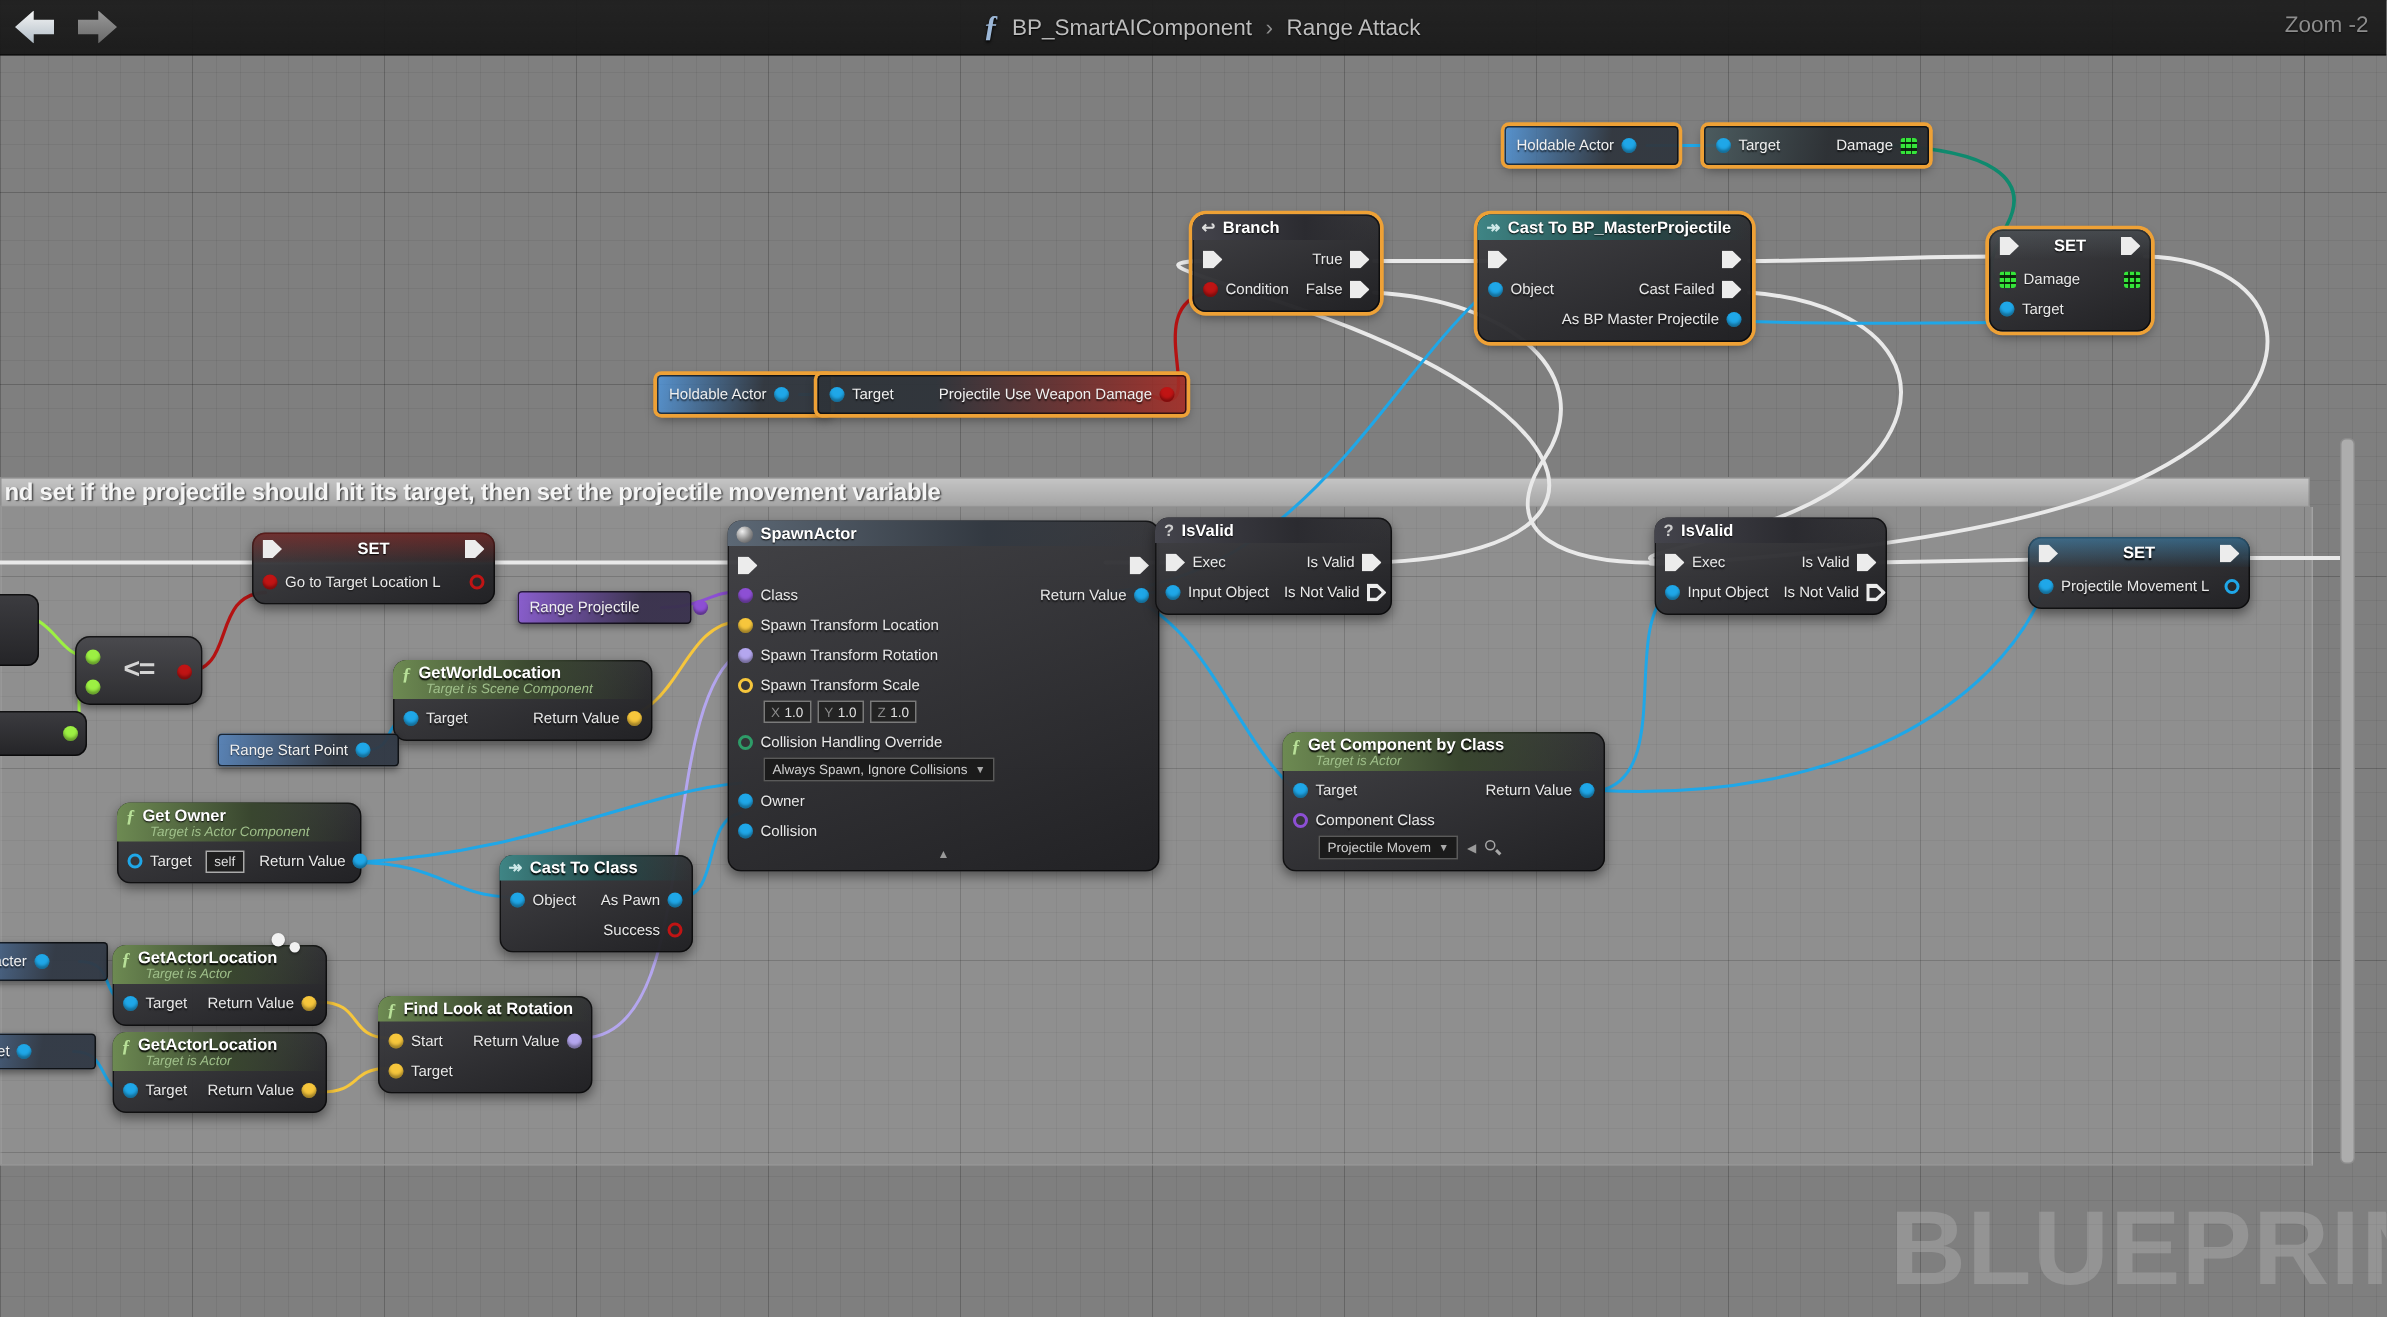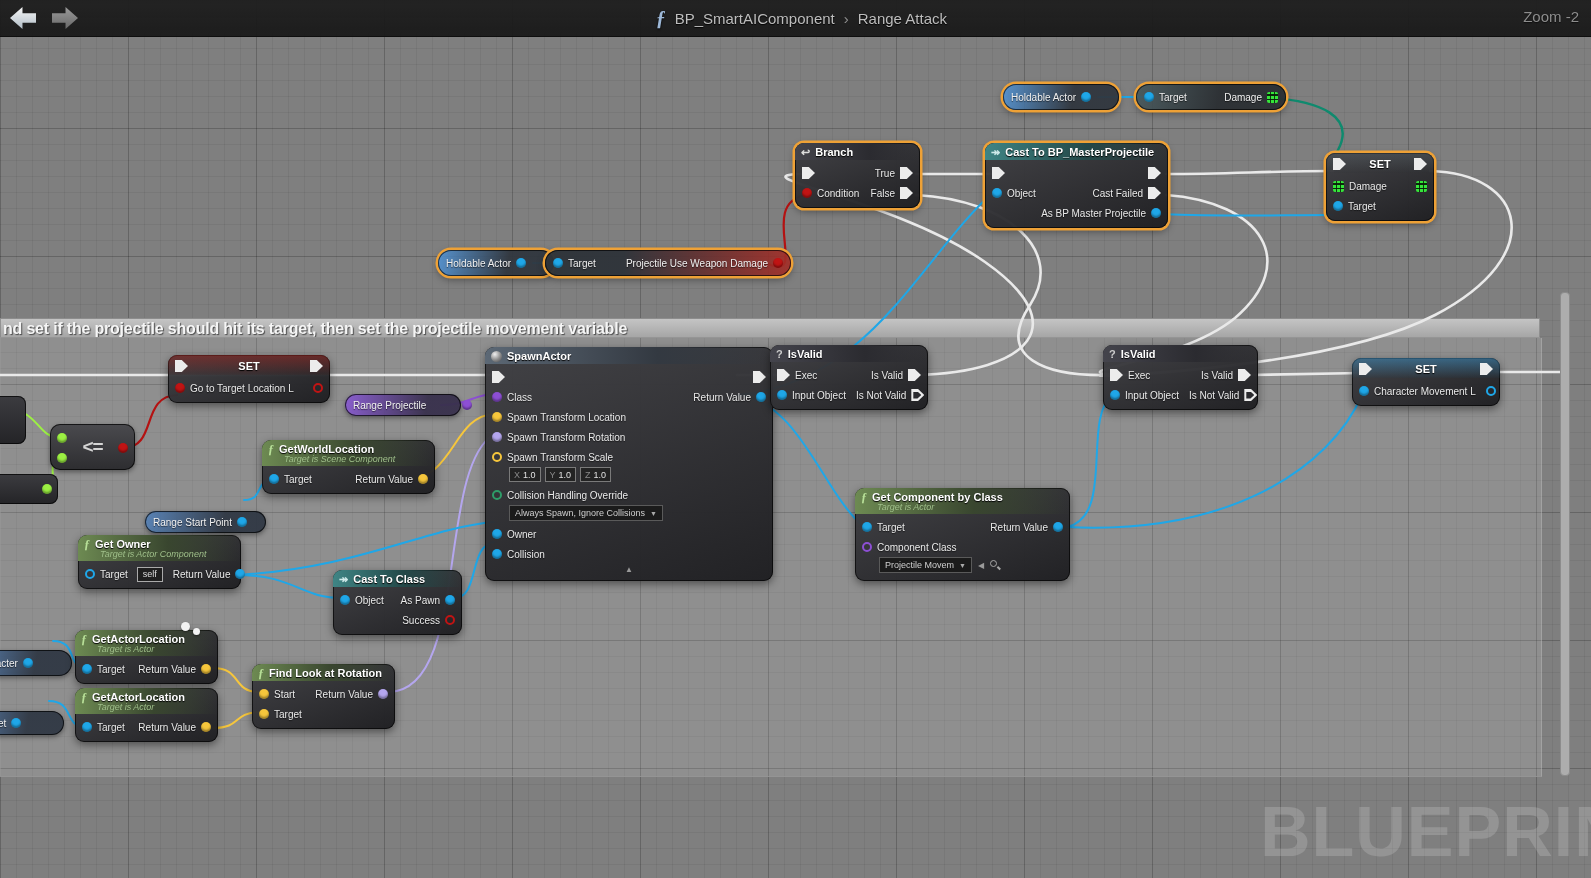--- a/index.html
+++ b/index.html
@@ -96,25 +96,25 @@
   .icon-mag::before{content:"";position:absolute;left:0;top:0;width:5px;height:5px;
     border:1.6px solid #a8a8a8;border-radius:50%;}
   .icon-mag::after{content:"";position:absolute;left:6.5px;top:6.5px;width:3.5px;height:1.7px;
     background:#a8a8a8;transform:rotate(45deg);}
   .collapse{text-align:center;color:#9a9a9a;font-size:8px;line-height:11px;height:12px;}
   .set-head{display:flex;align-items:flex-start;gap:6px;padding:5px 7px 3px;border-radius:9px 9px 0 0;}
   .set-title{flex:1;text-align:center;font-weight:bold;font-size:11px;color:#fff;text-shadow:0 1px 1px #000;}
   .set-red{background:linear-gradient(180deg, rgba(150,35,30,.55), rgba(70,25,22,.12));}
   .set-blue{background:linear-gradient(180deg, rgba(60,150,205,.5), rgba(30,60,80,.12));}
   .set-dark{background:linear-gradient(180deg, rgba(90,100,105,.4), rgba(40,44,46,.1));}
-  .pill{position:absolute;z-index:10;border-radius:13px;display:flex;align-items:center;gap:5px;
+  .pill{position:absolute;z-index:10;border-radius:3px;display:flex;align-items:center;gap:5px;
     padding:0 8px;font-size:10px;color:#f0f0f0;text-shadow:0 1px 1px rgba(0,0,0,.6);white-space:nowrap;
     box-shadow:inset 0 0 0 1px rgba(0,0,0,.7), 0 2px 5px rgba(0,0,0,.4);}
   .pill-blue{background:linear-gradient(100deg, rgba(80,150,220,.85), rgba(48,54,62,.95) 60%);}
-  .pill-blue2{background:linear-gradient(100deg, rgba(72,128,196,.75), rgba(48,56,68,.95) 65%);margin-top:22px;}
+  .pill-blue2{background:linear-gradient(100deg, rgba(72,128,196,.75), rgba(48,56,68,.95) 65%);}
   .pill-dark{background:linear-gradient(100deg, rgba(70,88,92,.9), rgba(42,46,50,.95) 55%);}
   .pill-red-right{background:linear-gradient(90deg, rgba(46,51,57,.96) 32%, rgba(165,45,38,.9));}
   .pill-purple{background:linear-gradient(100deg, rgba(138,88,216,.88), rgba(56,48,76,.95) 70%);}
   .compact{position:absolute;z-index:10;border-radius:10px;display:flex;align-items:center;justify-content:center;
     background:linear-gradient(#4a4a4e,#2d2d30);box-shadow:inset 0 0 0 1px rgba(0,0,0,.7),0 2px 5px rgba(0,0,0,.4);
     color:#d4d4d4;font-size:19px;font-weight:bold;letter-spacing:-1px;}
   .compact .pin-dot{position:absolute;}
   .cutnode{position:absolute;z-index:10;border-radius:8px;display:flex;align-items:center;
     background:linear-gradient(#3c3c40,#242427);box-shadow:inset 0 0 0 1px rgba(0,0,0,.7);
     color:#ddd;font-size:10px;padding:0 6px;gap:5px;}
@@ -543,21 +543,21 @@
     <div class="setnode" style="left: 1352px; top: 358px; width: 148px;">
       <div class="set-head set-blue">
         <div class="pin-exec"></div>
         <span class="set-title">SET</span>
         <div class="pin-exec"></div>
       </div>
       <div class="rows">
         <div class="rowwrap">
           <div class="row">
             <div class="pin-dot" style="background: rgb(31, 167, 232);"></div>
-            <span class="plabel">Character Movement L</span>
+            <span class="plabel">Projectile Movement L</span>
             <div class="spacer"></div>
             <div class="pin-ring" style="border-color: rgb(31, 167, 232);"></div>
           </div>
         </div>
       </div>
     </div>
     <div class="node" style="left: 333px; top: 570px; width: 129px;">
       <div class="nh nh-cast">
         <div class="nh-top">
           <span class="icon-cast">↠</span>

